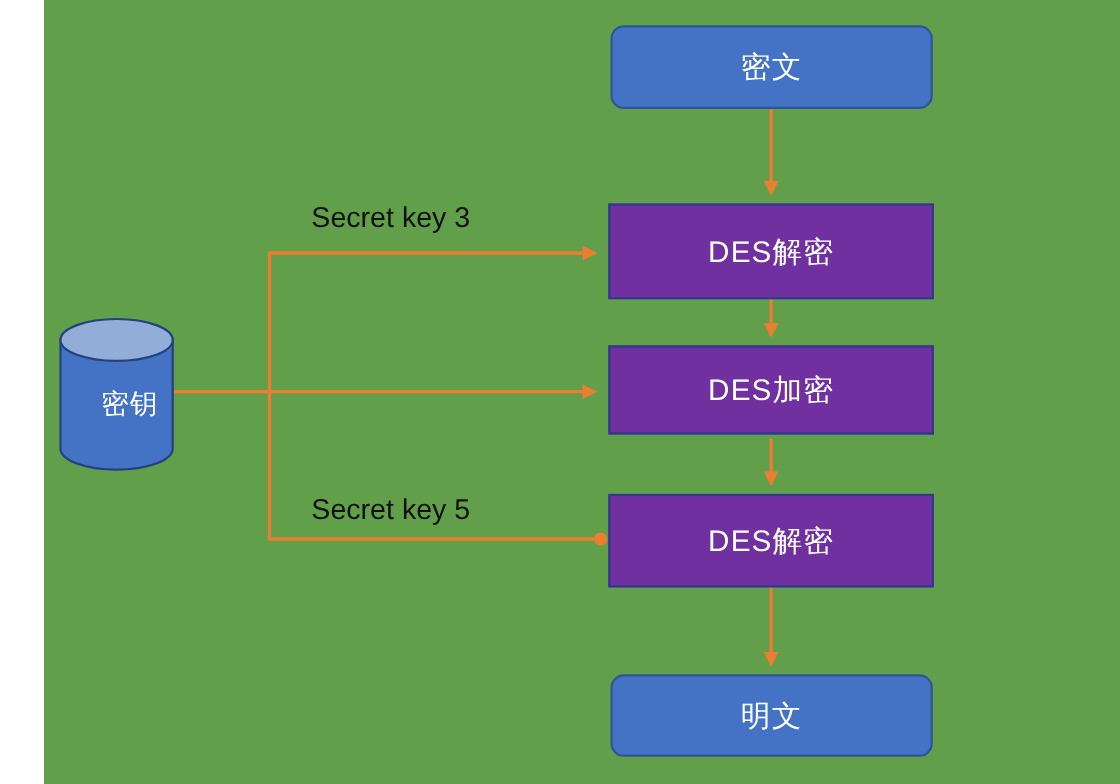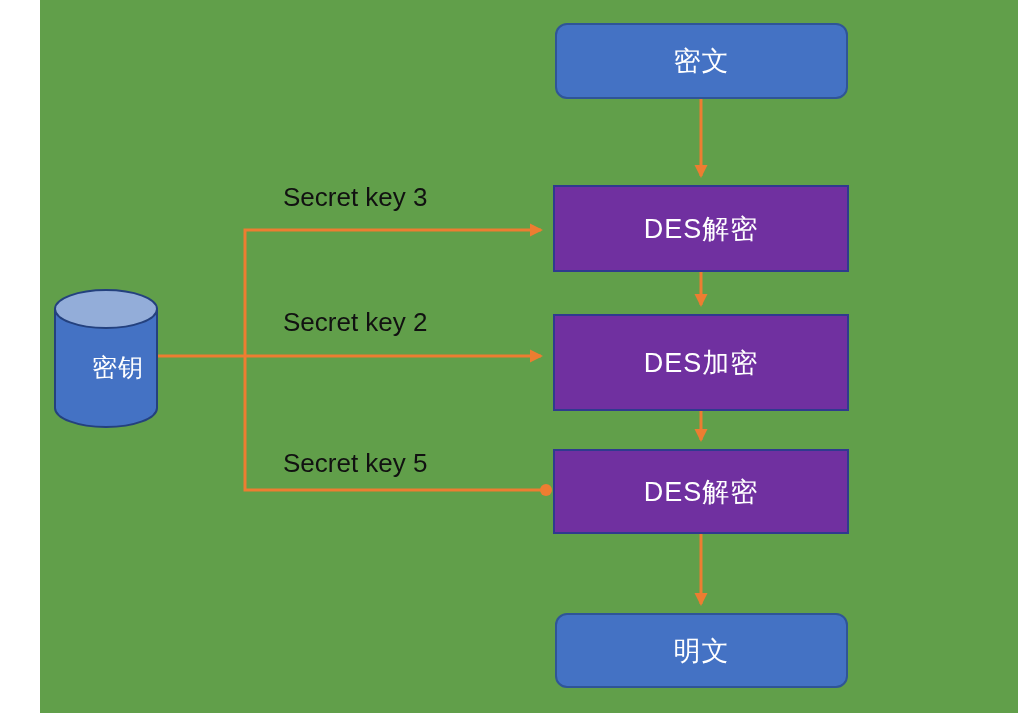--- a/index.html
+++ b/index.html
@@ -135,32 +135,31 @@
   </svg>
 
   <div class="node terminal" style="left:515px; top:23px; width:293px; height:76px;">
     <span>密文</span>
   </div>
 
   <div class="node process" style="left:513px; top:185px; width:296px; height:87px;">
     <span>DES解密</span>
   </div>
 
-  <div class="node process" style="left:513px; top:314px; width:296px; height:97px;">
+  <div class="node process" style="left:513px; top:314px; width:296px; height:81px;">
     <span>DES加密</span>
   </div>
 
   <div class="node process" style="left:513px; top:449px; width:296px; height:85px;">
     <span>DES解密</span>
   </div>
 
   <div class="node terminal" style="left:515px; top:613px; width:293px; height:75px;">
     <span>明文</span>
   </div>
 
   <div class="cyl-label">密钥</div>
 
   <div class="key-label" style="left:243px; top:180px;">Secret key 3</div>
-  <div class="key-label" style="left:243px; top:305px;">Secret key 2</div>
   <div class="key-label" style="left:243px; top:446px;">Secret key 5</div>
 
 
 </div>
 
 </body></html>

